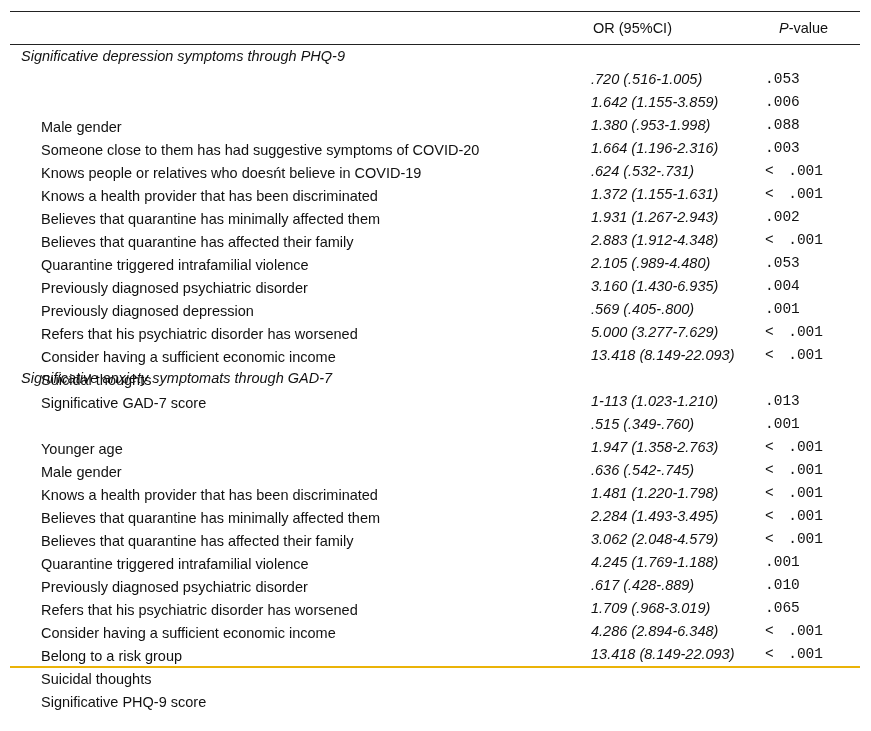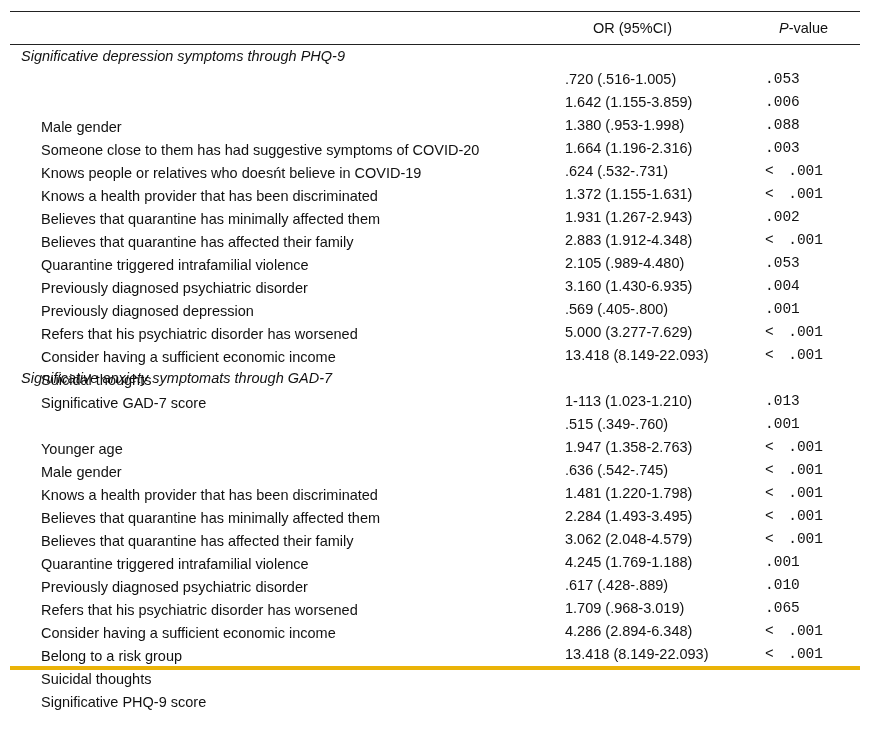--- a/index.html
+++ b/index.html
@@ -1,25 +1,25 @@
 <!DOCTYPE html>
 <html><head>
 <meta charset="utf-8">
 <style>
   html, body { margin: 0; padding: 0; background: #ffffff; }
   body { width: 871px; height: 731px; position: relative; font-family: "Liberation Sans", sans-serif; color: #111; font-size: 14.5px; }
-  .tbl { position: absolute; left: 10px; top: 11px; width: 850px; border-top: 1px solid #222; border-bottom: 4px solid #eab308; }
+  .tbl { position: absolute; left: 10px; top: 11px; width: 850px; border-top: 1px solid #222; border-bottom: 2px solid #eab308; }
   .hdr { height: 32px; border-bottom: 1px solid #222; position: relative; }
   .hdr .or { position: absolute; left: 583px; top: 8px; }
   .hdr .pv { position: absolute; left: 769px; top: 8px; }
   .row { height: 23px; position: relative; white-space: nowrap; }
   .sec { font-style: italic; }
   .sec span { position: absolute; left: 11px; top: 3px; }
   .lbl { position: absolute; left: 31px; top: 3px; margin-top: 48px; }
-  .orv { position: absolute; left: 555px; top: 3px; }
+  .orv { position: absolute; left: 581px; top: 3px; font-style: italic; }
   .pval { position: absolute; left: 755px; top: 3px; font-family: Liberation Mono, monospace; }
   .first-row { margin-top: 0; }
 </style>
 </head>
 <body>
 
 <div class="tbl">
   <div class="hdr">
     <span class="or">OR (95%CI)</span>
     <span class="pv"><i>P</i><span>-value</span></span>

